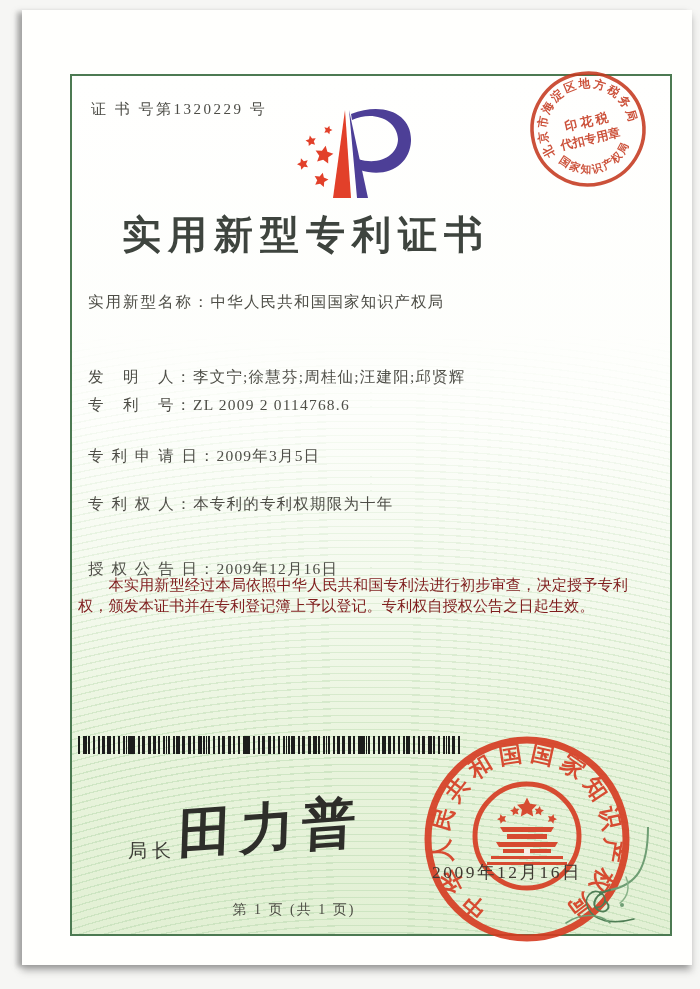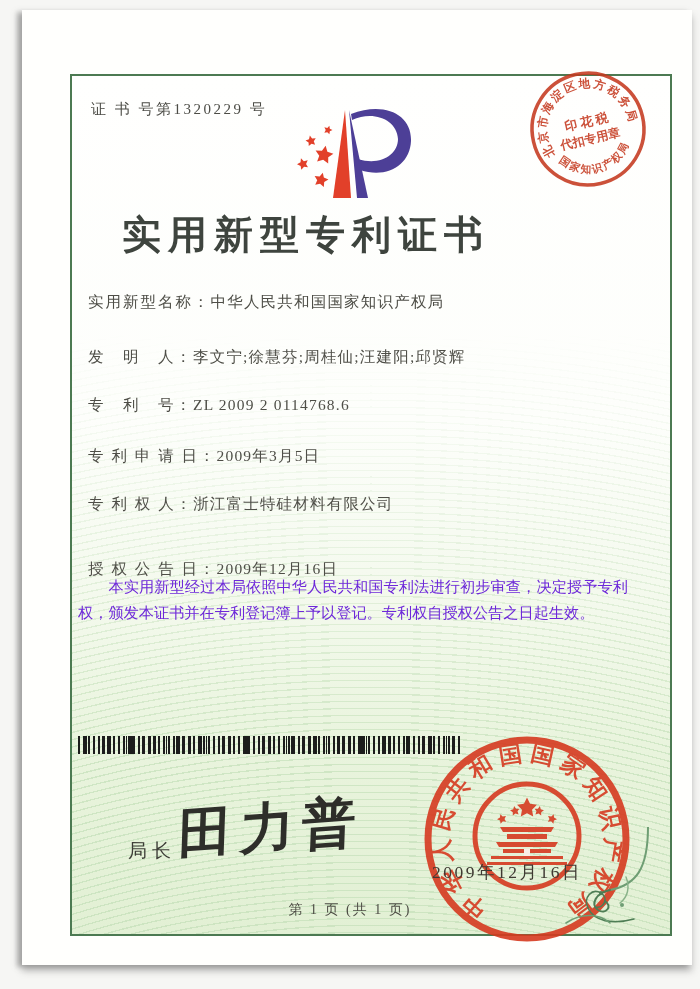--- a/index.html
+++ b/index.html
@@ -39,38 +39,38 @@
   }
   .logo{left:288px;top:103px;width:138px;height:102px;}
   .tax-stamp{left:527px;top:68px;width:122px;height:122px;transform:rotate(-13deg);opacity:.88;}
   .title{
     left:0;top:208px;width:612px;text-align:center;
     font-size:39px;font-weight:600;letter-spacing:7px;color:#3e443e;
   }
   .field{left:88px;font-size:15.5px;color:#4e4e47;letter-spacing:1.2px;white-space:nowrap;}
   .field .lbl{letter-spacing:2px;margin-top:25px;}
   .paras{
-    left:78px;top:574px;width:550px;color:#6d28d9;font-size:15.2px;line-height:26px;
+    left:78px;top:574px;width:550px;color:#7f1d1d;font-size:15.2px;line-height:21px;
     text-align:justify;
   }
   .paras p{margin:0 0 6px 0;text-indent:2em;}
   .barcode{left:78px;top:736px;width:384px;height:18px;
     background:
       repeating-linear-gradient(90deg,#1c1c1c 0 2px,transparent 2px 5px),
       repeating-linear-gradient(90deg,#1c1c1c 0 1px,transparent 1px 8px),
       repeating-linear-gradient(90deg,transparent 0 6px,#1c1c1c 6px 9px,transparent 9px 23px);
   }
   .director{left:128px;top:838px;font-size:19px;letter-spacing:5px;color:#3c3c36;text-align:right;}
   .signature{
     left:178px;top:792px;font-size:54px;color:#2e2e2a;letter-spacing:8px;
     transform:rotate(-4deg) skewX(-6deg);font-weight:bold;
   }
   .seal{left:420px;top:732px;width:214px;height:214px;opacity:.9;}
   .issue-date{left:432px;top:860px;font-size:17.5px;letter-spacing:2.5px;color:#3f3a33;z-index:5;}
-  .footer{left:0;top:901px;width:700px;text-align:center;font-size:14px;letter-spacing:2px;color:#4c4c44;}
+  .footer{left:0;top:901px;width:588px;text-align:center;font-size:14px;letter-spacing:2px;color:#4c4c44;}
   .flourish{right:50px;bottom:62px;width:112px;height:100px;}
   svg{display:block;}
 </style>
 </head>
 <body>
 
 <div class="sheet">
   <div class="frame"></div>
   <div class="content"></div>
 </div>
@@ -113,31 +113,31 @@
     <text x="60" y="57" text-anchor="middle" font-size="12.5" fill="#c53a20" font-weight="bold">印 花 税</text>
     <text x="60" y="74" text-anchor="middle" font-size="12" fill="#c53a20" font-weight="bold">代扣专用章</text>
   </svg>
 </div>
 
 <div class="abs title">实用新型专利证书</div>
 
 <div class="abs field" style="top:292px">
   <span class="lbl">实用新型名称：</span><span>中华人民共和国国家知识产权局</span>
 </div>
-<div class="abs field" style="top:347px">
+<div class="abs field" style="top:367px">
   <span class="lbl">发　明　人：</span><span>李文宁;徐慧芬;周桂仙;汪建阳;邱贤辉</span>
 </div>
 <div class="abs field" style="top:395px">
   <span class="lbl">专　利　号：</span><span>ZL 2009 2 0114768.6</span>
 </div>
 <div class="abs field" style="top:446px">
   <span class="lbl">专 利 申 请 日：</span><span>2009年3月5日</span>
 </div>
 <div class="abs field" style="top:494px">
-  <span class="lbl">专 利 权 人：</span><span>浙江富士特硅材料有限公司</span>
+  <span class="lbl">专 利 权 人：</span><span>本专利的专利权期限为十年</span>
 </div>
 <div class="abs field" style="top:559px">
   <span class="lbl">授 权 公 告 日：</span><span>2009年12月16日</span>
 </div>
 
 <div class="abs paras">
   <p>本实用新型经过本局依照中华人民共和国专利法进行初步审查，决定授予专利权，颁发本证书并在专利登记簿上予以登记。专利权自授权公告之日起生效。</p>
 </div>
 
 <div class="abs barcode"></div>

